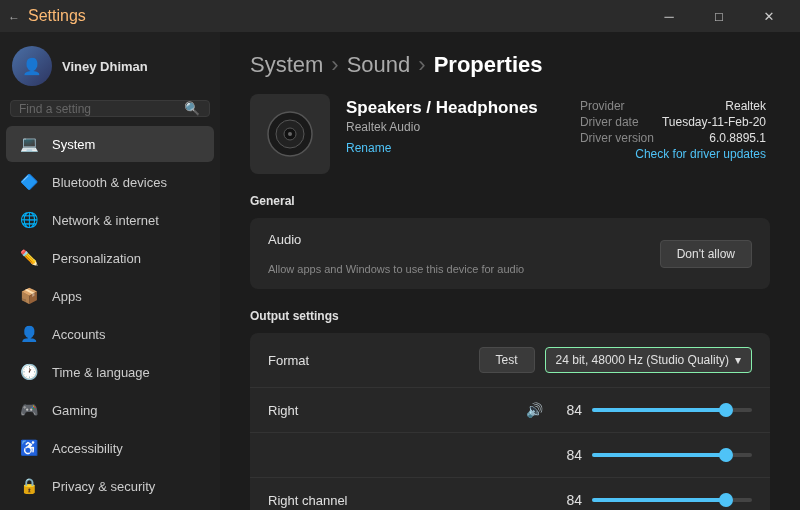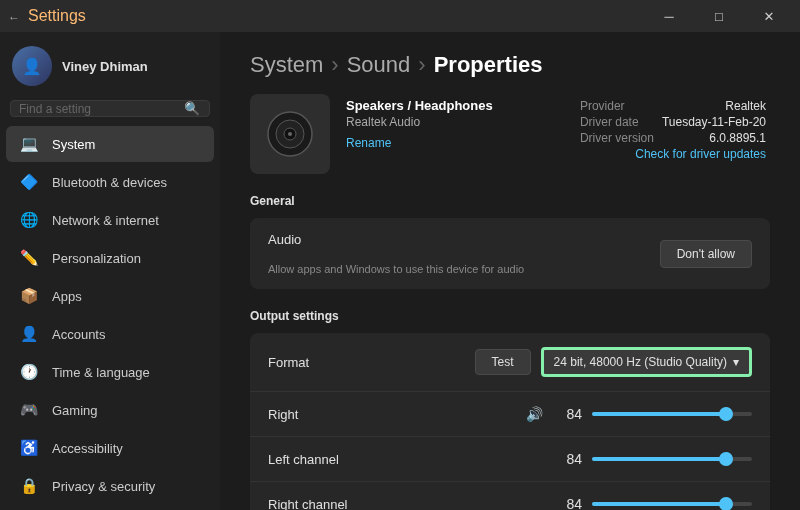--- a/index.html
+++ b/index.html
@@ -191,21 +191,21 @@
     }
     .speaker-icon {
       width: 50px;
       height: 50px;
     }
     .device-info {
       flex: 1;
       padding-top: 4px;
     }
     .device-name {
-      font-size: 13px;
+      font-size: 17px;
       font-weight: 600;
       color: #fff;
       margin-bottom: 2px;
     }
     .device-sub {
       font-size: 12px;
       color: #aaa;
       margin-bottom: 4px;
     }
     .rename-link {
@@ -302,21 +302,21 @@
       border: 1px solid #4a4a4a;
       color: #e0e0e0;
       padding: 5px 16px;
       border-radius: 4px;
       cursor: pointer;
       font-size: 12px;
     }
 
     .format-dropdown {
       background: #3a3a3a;
-      border: 3px solid #86efac;
+      border: 1px solid #86efac;
       color: #e0e0e0;
       padding: 5px 10px;
       border-radius: 4px;
       font-size: 12px;
       cursor: pointer;
       display: flex;
       align-items: center;
       gap: 6px;
     }
 
@@ -509,21 +509,20 @@
             <span class="vol-value">84</span>
             <div class="slider-track">
               <div class="slider-fill" style="width:84%"></div>
               <div class="slider-thumb" style="left:84%"></div>
             </div>
           </div>
         </div>
       </div>
 
       <div class="output-row">
-        <span class="output-label">Left channel</span>
         <div class="output-controls">
           <div class="volume-control">
             <span class="vol-value">84</span>
             <div class="slider-track">
               <div class="slider-fill" style="width:84%"></div>
               <div class="slider-thumb" style="left:84%"></div>
             </div>
           </div>
         </div>
       </div>

